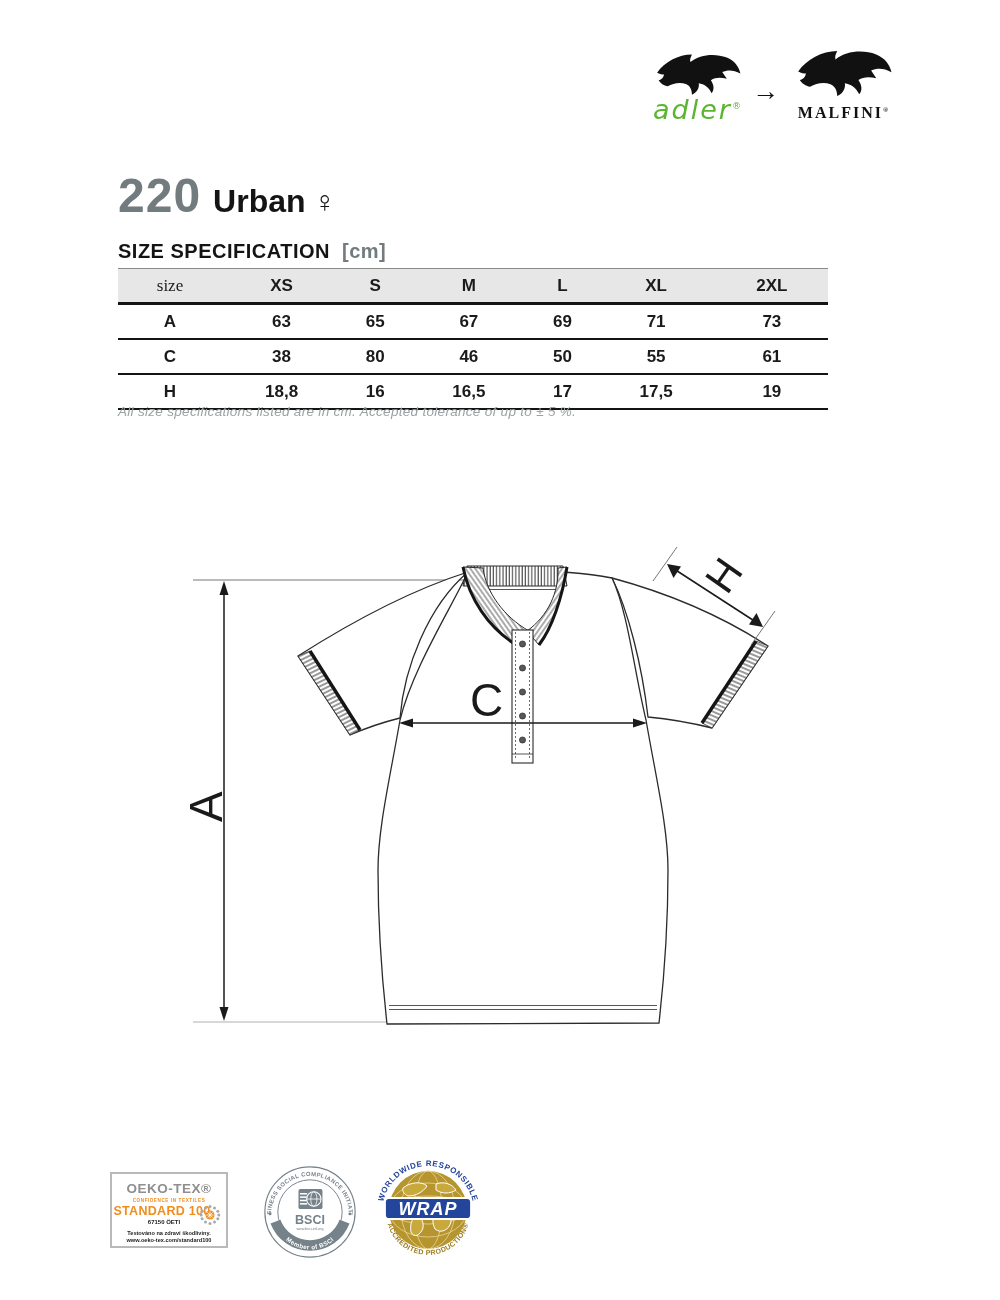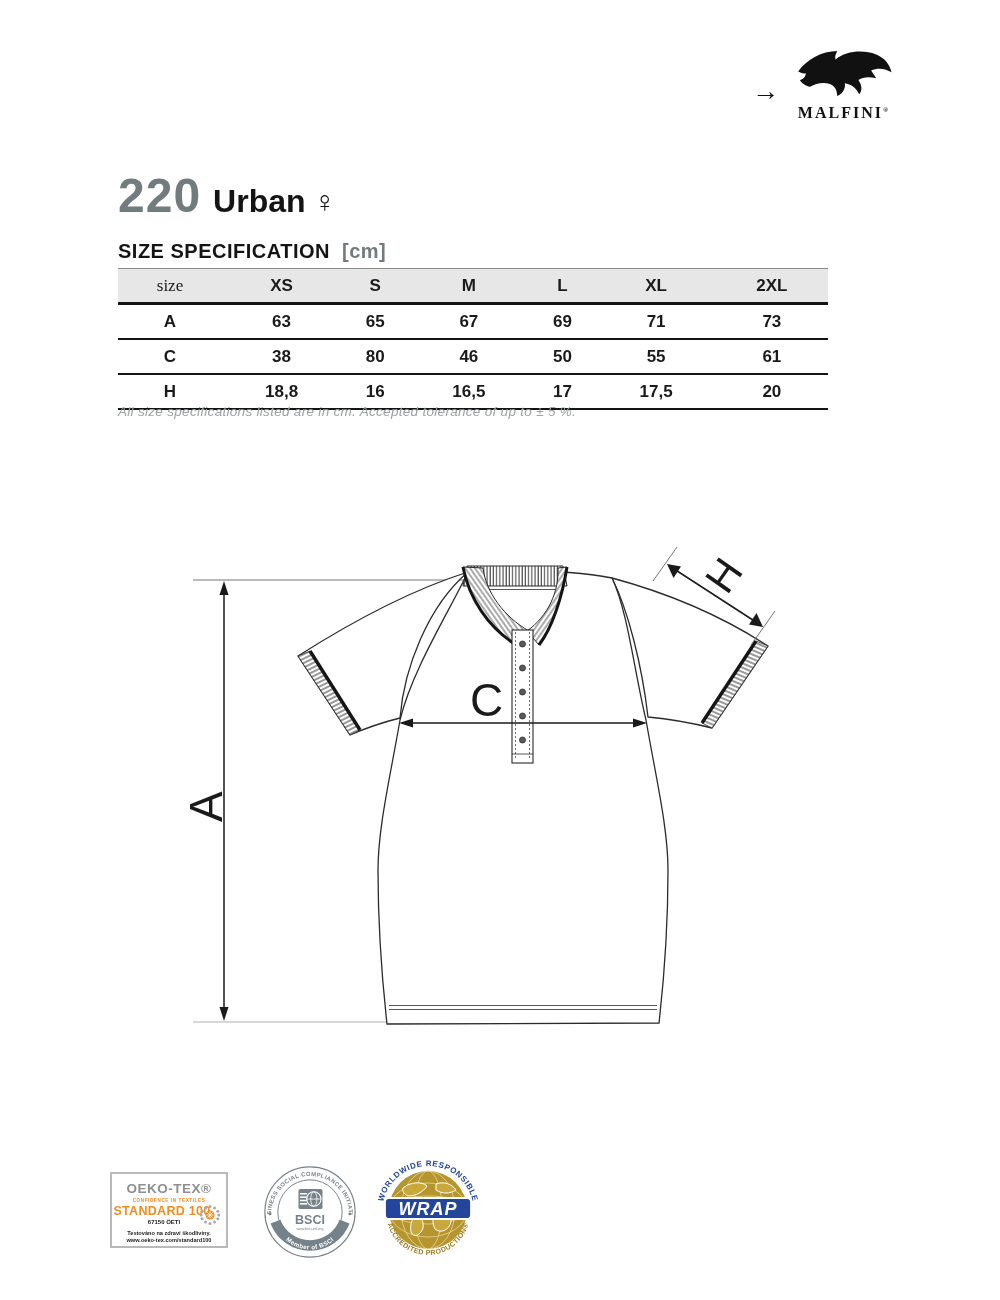--- a/index.html
+++ b/index.html
@@ -60,20 +60,26 @@
   .oeko-url{font-size:5.6px;font-weight:700;color:#222;}
   .oeko-sun{position:absolute;right:5px;top:30px;}
   .cert-bsci{position:absolute;left:262px;top:1164px;}
   .cert-wrap{position:absolute;left:378px;top:1156px;}
 </style>
 </head>
 <body>
 
 <div class="page">
 
+  <div class="brand-adler">
+    <svg class="bird" width="92" height="50" viewBox="0 0 120 66">
+      <path fill="#111" d="M6,30 C16,16 34,6 52,6 C50,10 49,13 50,16 C62,6 82,4 98,10 C108,14 114,22 116,31 C107,26 99,26 92,29 L98,38 C90,36 83,36 77,40 C81,46 82,52 78,57 C74,49 68,45 61,44 C62,50 59,56 52,59 C52,52 49,47 44,45 C36,42 27,44 20,48 C15,47 10,44 8,40 C12,39 15,36 15,32 C12,33 8,31 6,30 Z"></path>
+    </svg>
+    <div class="adler-word"><span>adler</span><sup>®</sup></div>
+  </div>
 
   <div class="brand-arrow">→</div>
 
   <div class="brand-malfini">
     <svg class="bird" width="104" height="56" viewBox="0 0 120 66">
       <path fill="#111" d="M6,30 C16,16 34,6 52,6 C50,10 49,13 50,16 C62,6 82,4 98,10 C108,14 114,22 116,31 C107,26 99,26 92,29 L98,38 C90,36 83,36 77,40 C81,46 82,52 78,57 C74,49 68,45 61,44 C62,50 59,56 52,59 C52,52 49,47 44,45 C36,42 27,44 20,48 C15,47 10,44 8,40 C12,39 15,36 15,32 C12,33 8,31 6,30 Z"></path>
     </svg>
     <div class="malfini-word"><span>MALFINI</span><sup>®</sup></div>
   </div>
 
@@ -118,21 +124,21 @@
         <td class="val">55</td>
         <td class="val">61</td>
       </tr>
       <tr>
         <td class="row-label">H</td>
         <td class="val">18,8</td>
         <td class="val">16</td>
         <td class="val">16,5</td>
         <td class="val">17</td>
         <td class="val">17,5</td>
-        <td class="val">20</td>
+        <td class="val">19</td>
       </tr>
     </tbody>
   </table>
 
   <div class="note">All size specifications listed are in cm. Accepted tolerance of up to ± 5 %.</div>
 
   <svg class="diagram" width="700" height="520" viewBox="0 0 700 520">
     <defs>
       <pattern id="ribV" width="3.2" height="8" patternUnits="userSpaceOnUse">
         <rect width="3.2" height="8" fill="#fff"></rect>

